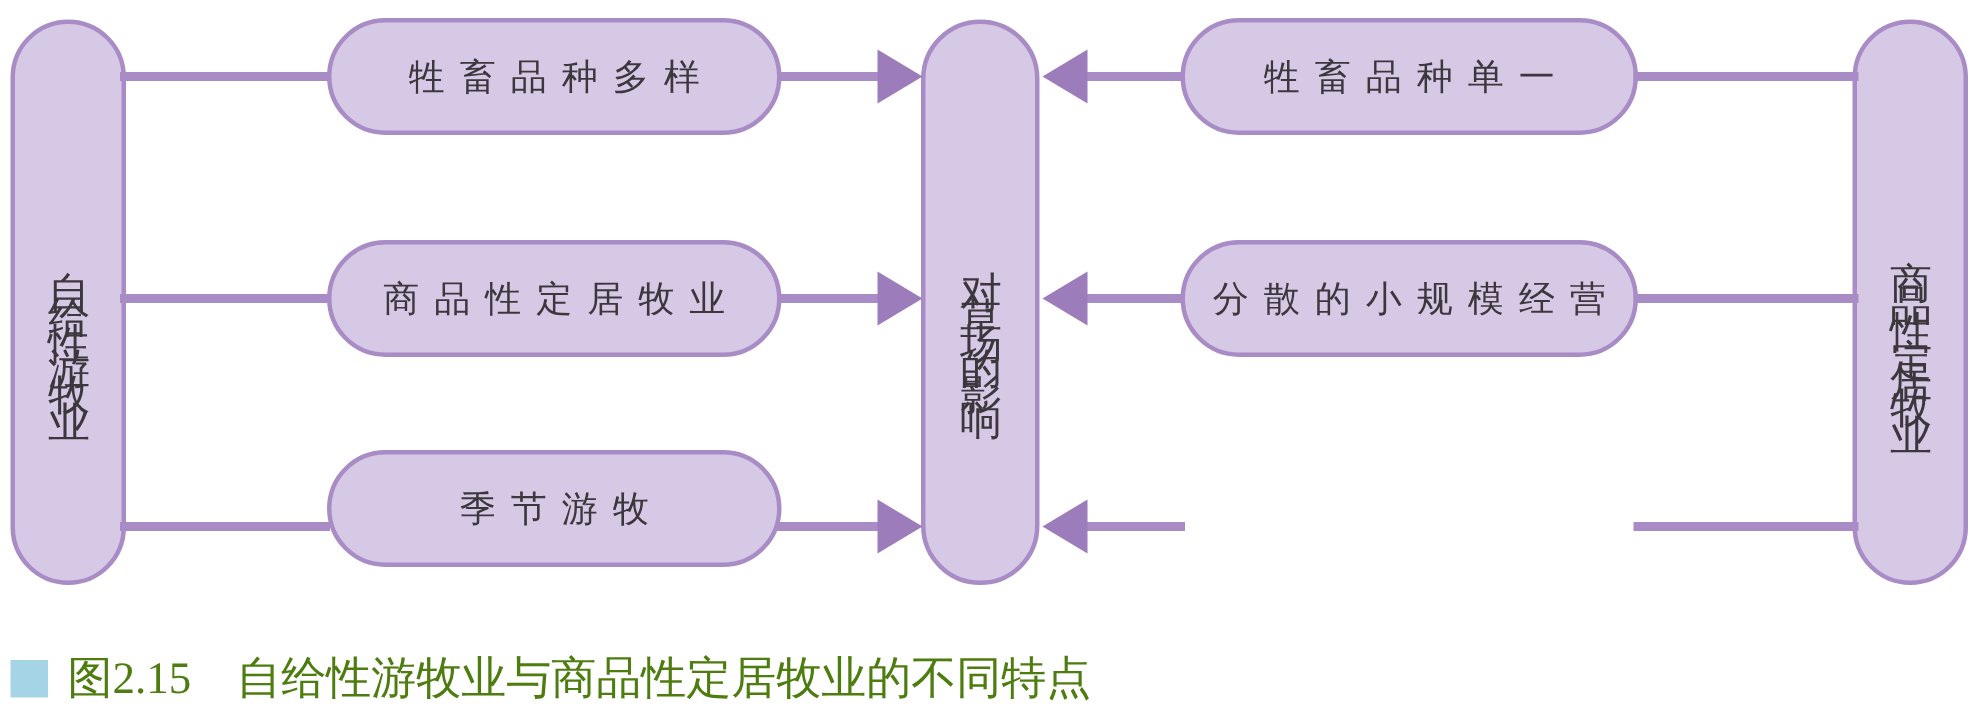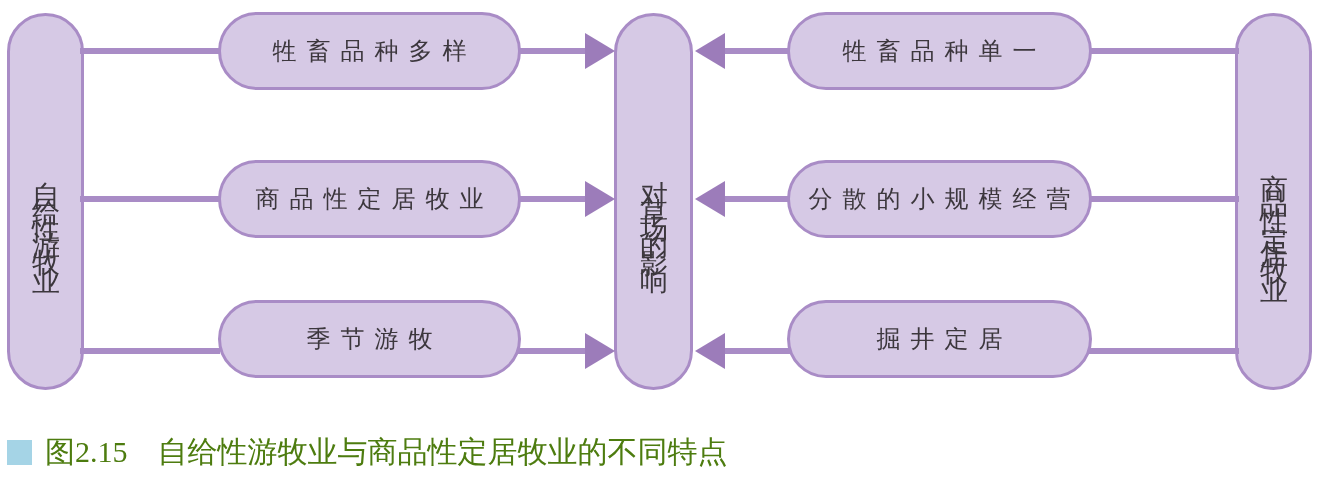--- a/index.html
+++ b/index.html
@@ -121,23 +121,20 @@
   <div class="hbox hbox-left row-top-3">
     <span class="htext">季节游牧</span>
   </div>
 
   <div class="hbox hbox-right row-top-1">
     <span class="htext">牲畜品种单一</span>
   </div>
   <div class="hbox hbox-right row-top-2">
     <span class="htext">分散的小规模经营</span>
   </div>
-  <div class="hbox hbox-right row-top-3">
-    <span class="htext">掘井定居</span>
-  </div>
 
   <div class="line line-y-1 l-stub"></div>
   <div class="line line-y-2 l-stub"></div>
   <div class="line line-y-3 l-stub"></div>
 
   <div class="line line-y-1 l-shaft"></div>
   <div class="line line-y-2 l-shaft"></div>
   <div class="line line-y-3 l-shaft"></div>
   <div class="ah ah-right ah-y-1"></div>
   <div class="ah ah-right ah-y-2"></div>

